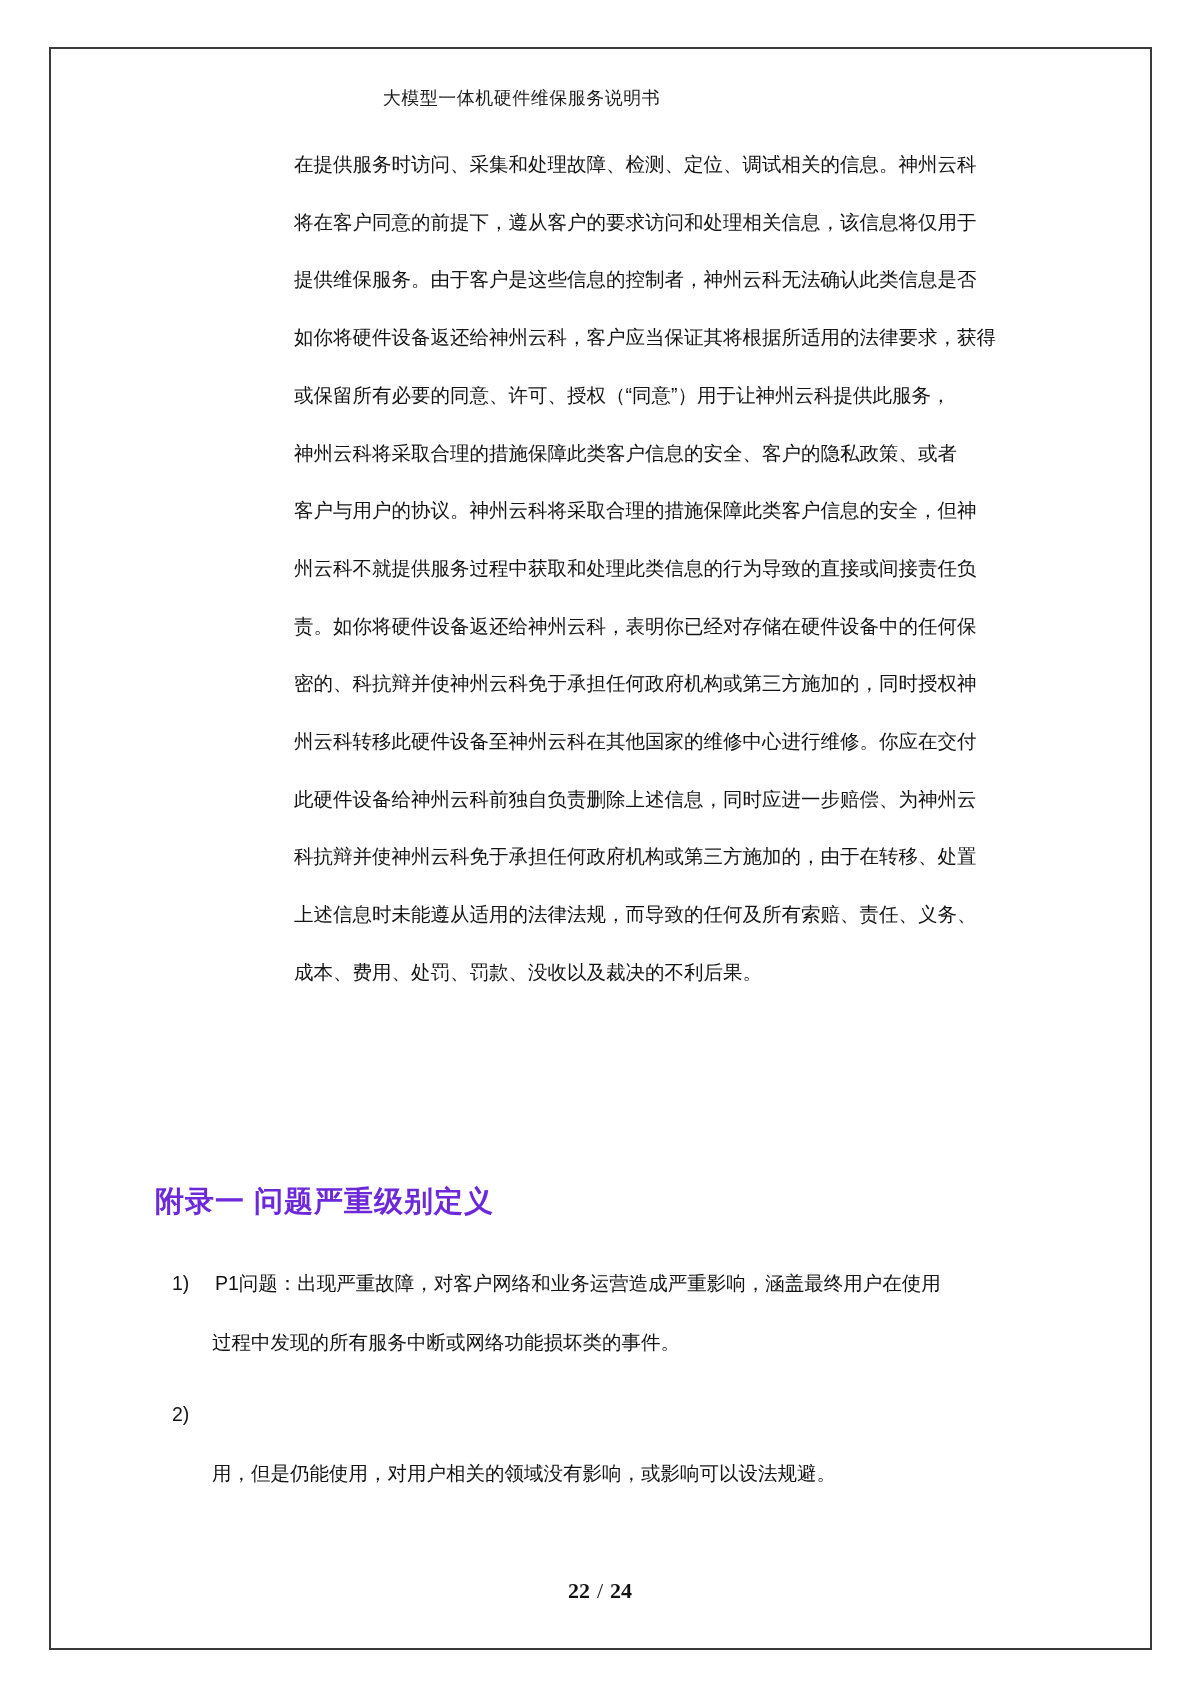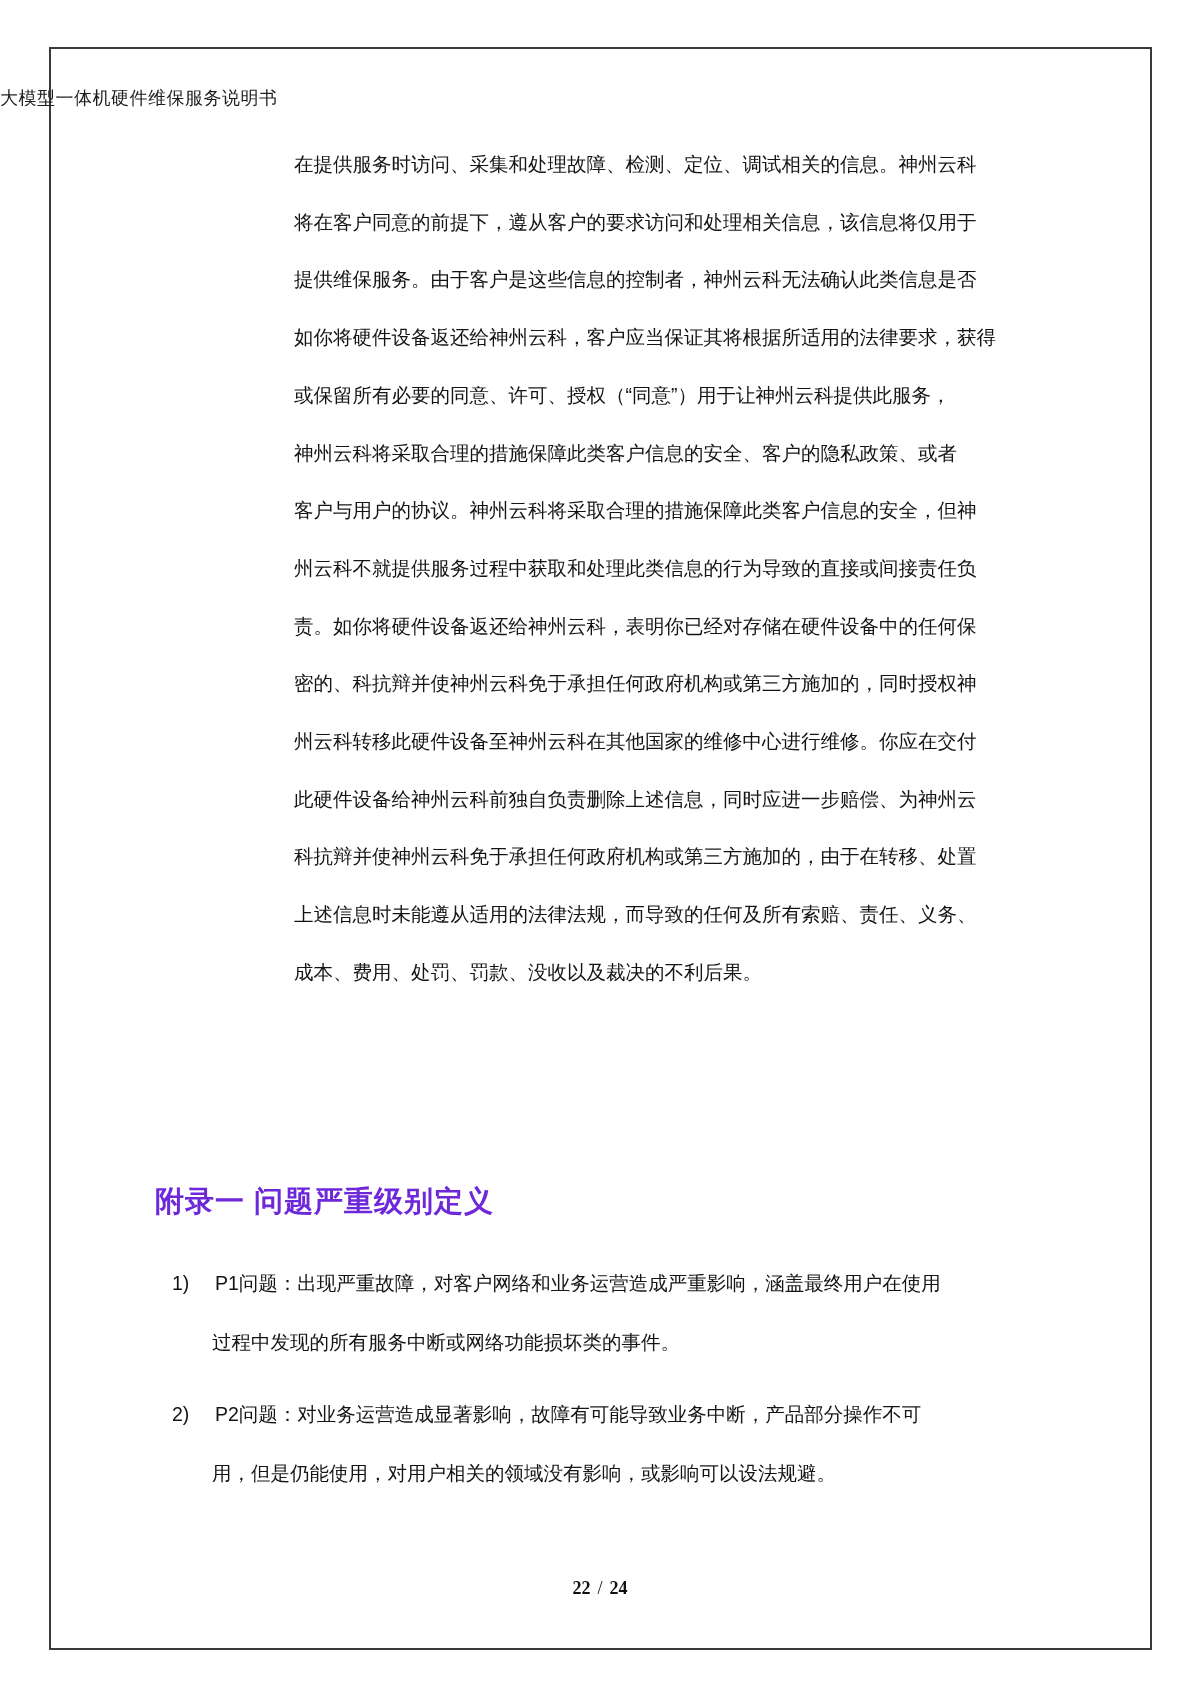--- a/index.html
+++ b/index.html
@@ -22,25 +22,26 @@
     top: 47px;
     width: 1099px;
     height: 1599px;
     border: 2px solid #3a3a3a;
   }
   .doc-header {
     position: absolute;
     top: 86px;
     left: 0;
     right: 203px;
-    text-align: left;
+    text-align: center;
     font-family: "Liberation Serif", "DejaVu Serif", serif;
     font-size: 18px;
     letter-spacing: 0.5px;
     color: #1c1c1c;
+    padding-left: 46px;
   }
   .body-par {
     position: absolute;
     left: 278px;
     top: 136px;
     width: 700px;
     font-size: 19.5px;
     line-height: 57.7px;
     color: #141414;
     margin-left: 16px;
@@ -81,21 +82,21 @@
     margin-left: 40px;
     white-space: nowrap;
   }
   .doc-footer {
     position: absolute;
     top: 1578px;
     left: 0;
     width: 100%;
     text-align: center;
     font-family: "Liberation Serif", "DejaVu Serif", serif;
-    font-size: 18px;
+    font-size: 22px;
     color: #111111;
   }
   .page-num {
     font-weight: 700;
   }
   .footer-sep {
     font-weight: 400;
     padding: 0 7px;
   }
 </style>
@@ -133,21 +134,20 @@
       <div class="appendix-item">
         <div class="item-first">
           <span class="item-marker">1)</span>
           <span>P1问题：出现严重故障，对客户网络和业务运营造成严重影响，涵盖最终用户在使用</span>
         </div>
         <div class="item-cont">过程中发现的所有服务中断或网络功能损坏类的事件。</div>
       </div>
       <div class="appendix-item">
         <div class="item-first">
           <span class="item-marker">2)</span>
-          <span>P2问题：对业务运营造成显著影响，故障有可能导致业务中断，产品部分操作不可</span>
         </div>
         <div class="item-cont">用，但是仍能使用，对用户相关的领域没有影响，或影响可以设法规避。</div>
       </div>
     </div>
 
   <div class="doc-footer">
     <span class="page-num">22</span><span class="footer-sep">/</span><span class="page-num">24</span>
   </div>
 </div>
 

